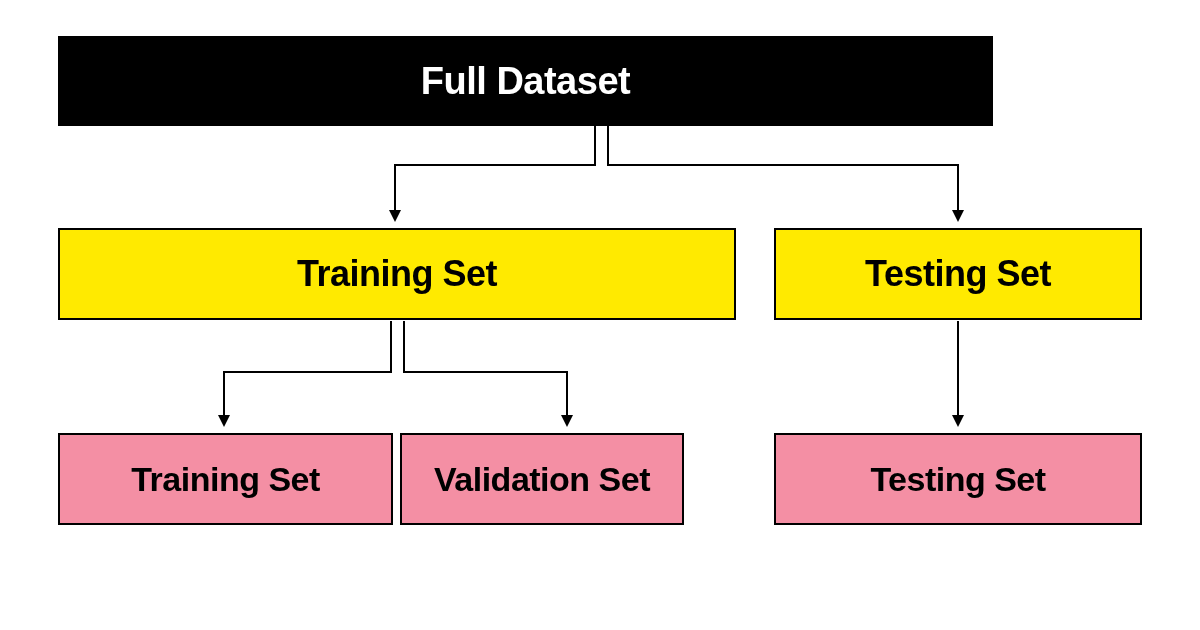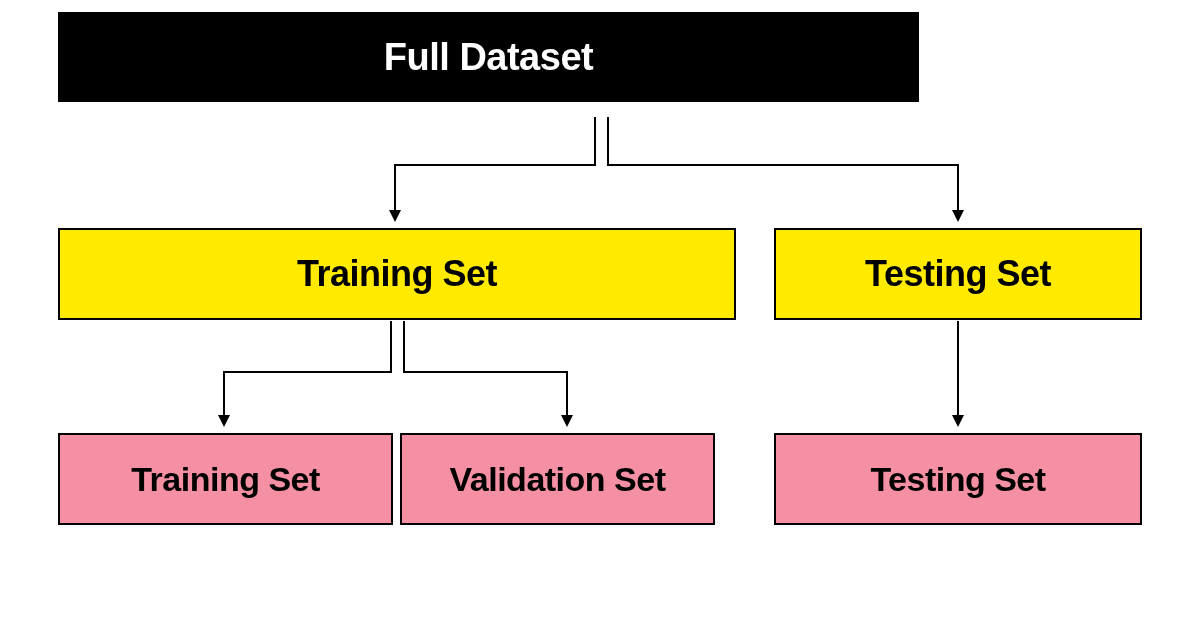--- a/index.html
+++ b/index.html
@@ -43,37 +43,37 @@
       width: 1200px;
       height: 630px;
       pointer-events: none;
     }
   </style>
 </head>
 <body>
 
 <div class="container">
 
-  <div class="box box-black" style="left: 58px; top: 12px; width: 861px; height: 90px; font-size: 38px;">
+  <div class="box box-black" style="left: 58px; top: 36px; width: 935px; height: 90px; font-size: 38px;">
     <span>Full Dataset</span>
   </div>
 
   <div class="box box-yellow" style="left: 58px; top: 228px; width: 678px; height: 92px; font-size: 36px;">
     <span>Training Set</span>
   </div>
 
   <div class="box box-yellow" style="left: 774px; top: 228px; width: 368px; height: 92px; font-size: 36px;">
     <span>Testing Set</span>
   </div>
 
   <div class="box box-pink" style="left: 58px; top: 433px; width: 335px; height: 92px; font-size: 34px;">
     <span>Training Set</span>
   </div>
 
-  <div class="box box-pink" style="left: 400px; top: 433px; width: 315px; height: 92px; font-size: 34px;">
+  <div class="box box-pink" style="left: 400px; top: 433px; width: 284px; height: 92px; font-size: 34px;">
     <span>Validation Set</span>
   </div>
 
   <div class="box box-pink" style="left: 774px; top: 433px; width: 368px; height: 92px; font-size: 34px;">
     <span>Testing Set</span>
   </div>
 
   <svg class="arrows">
 
     <g>

